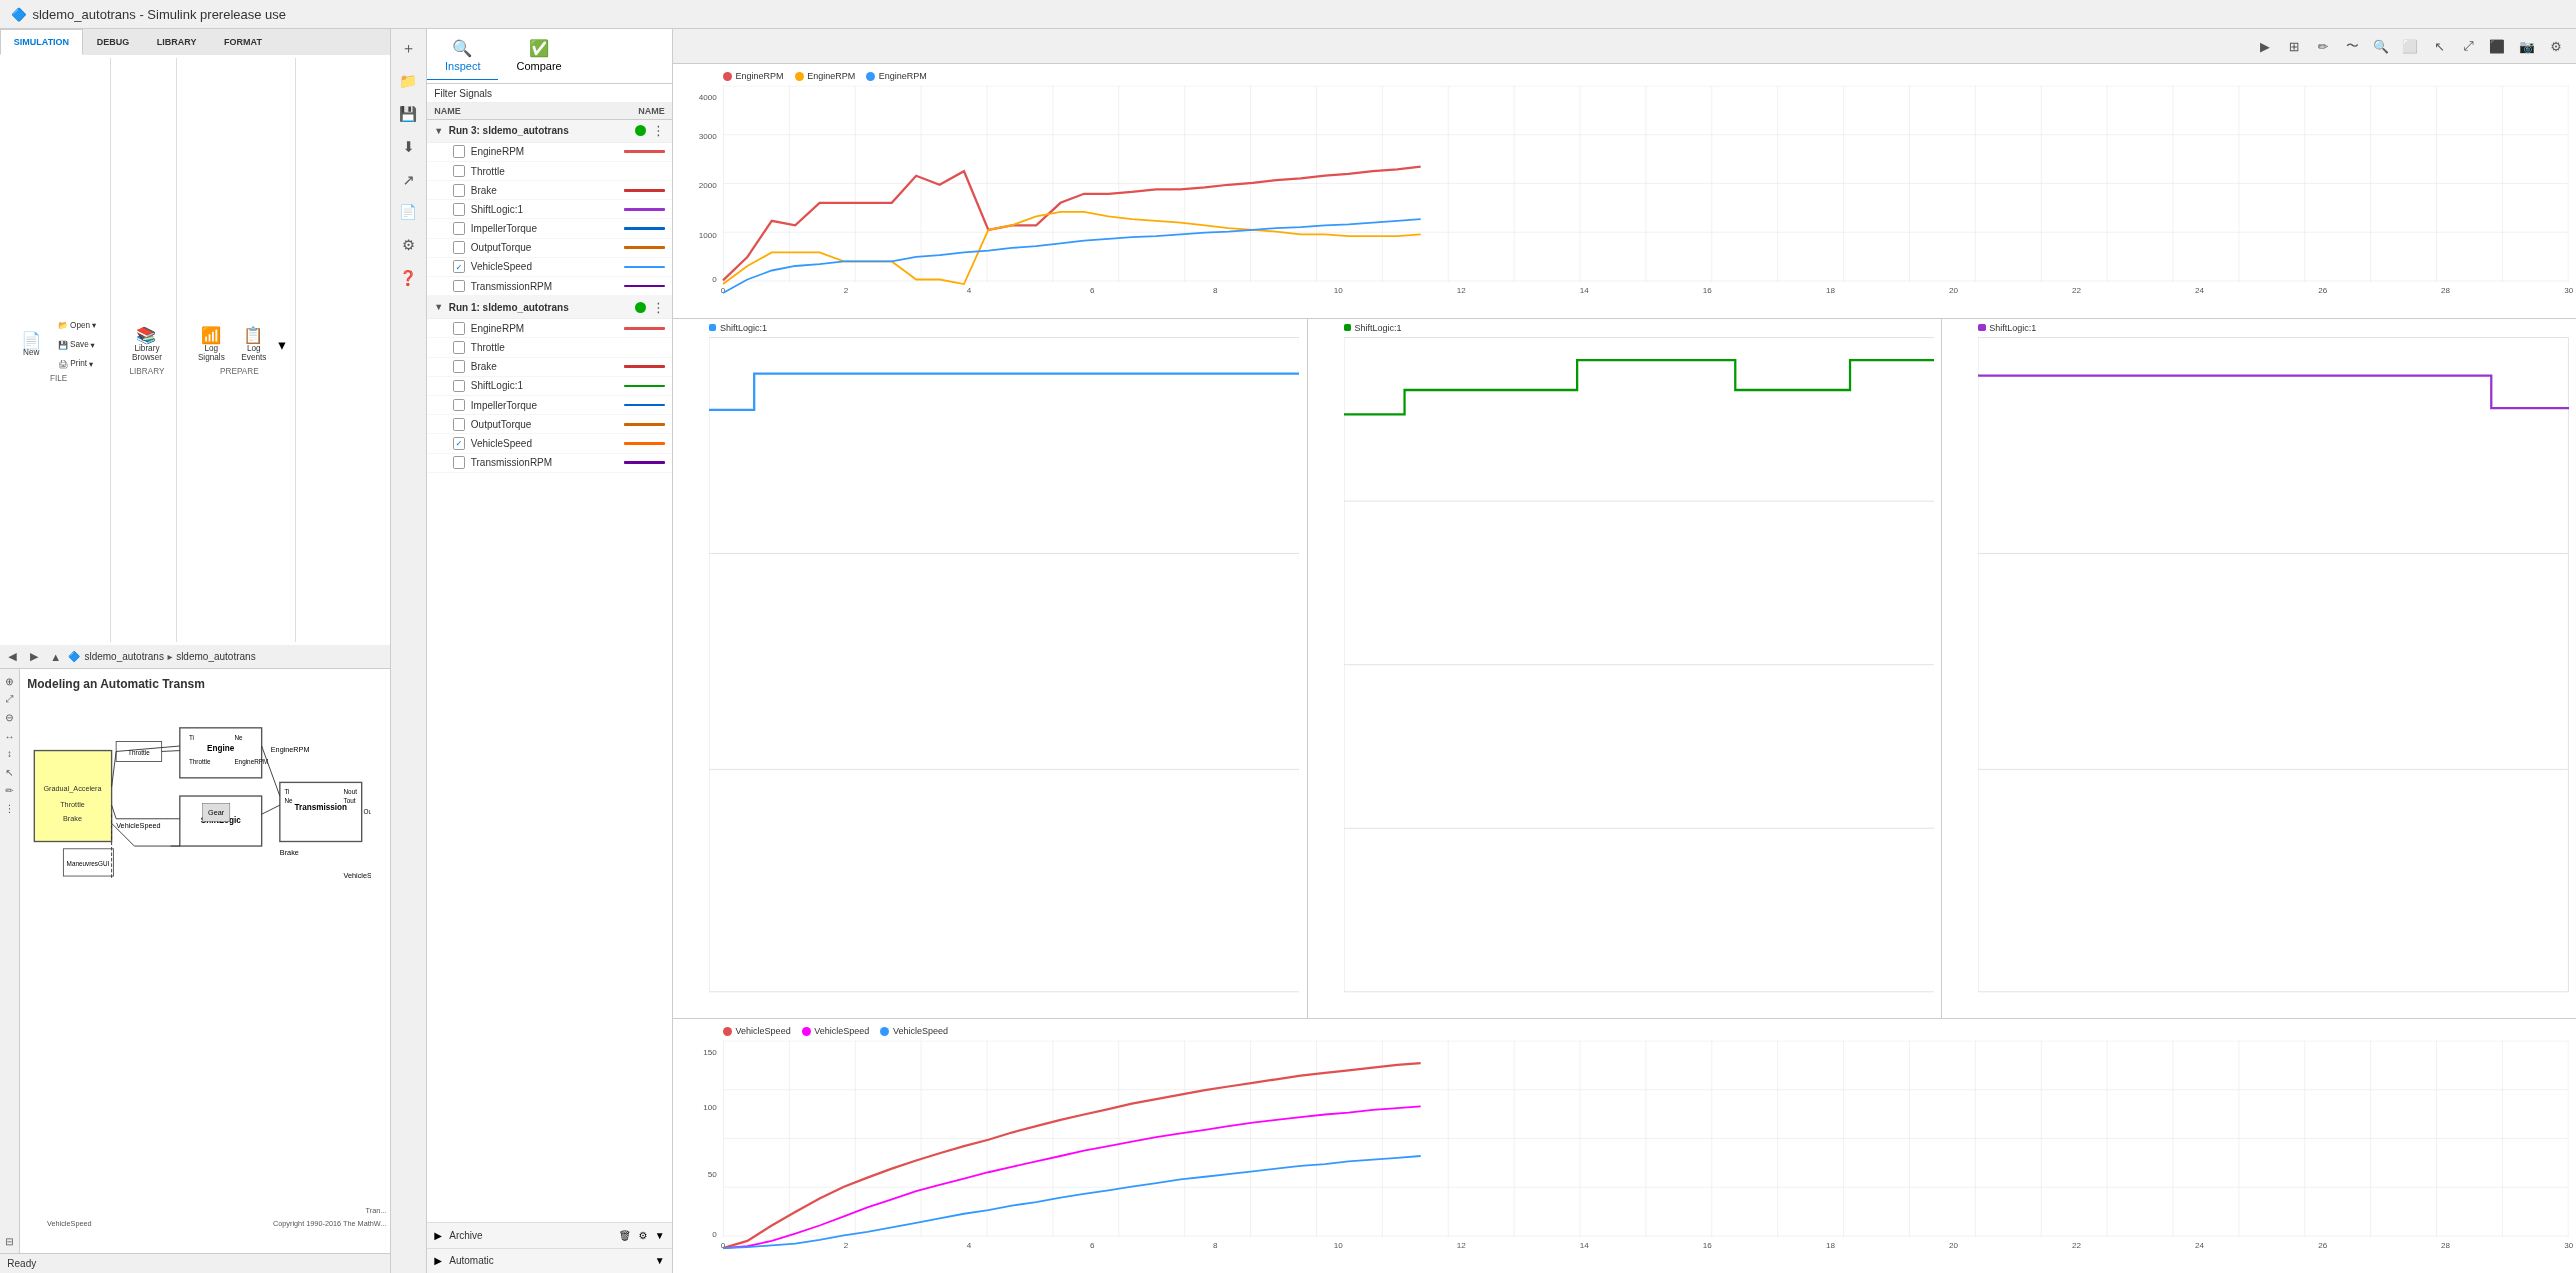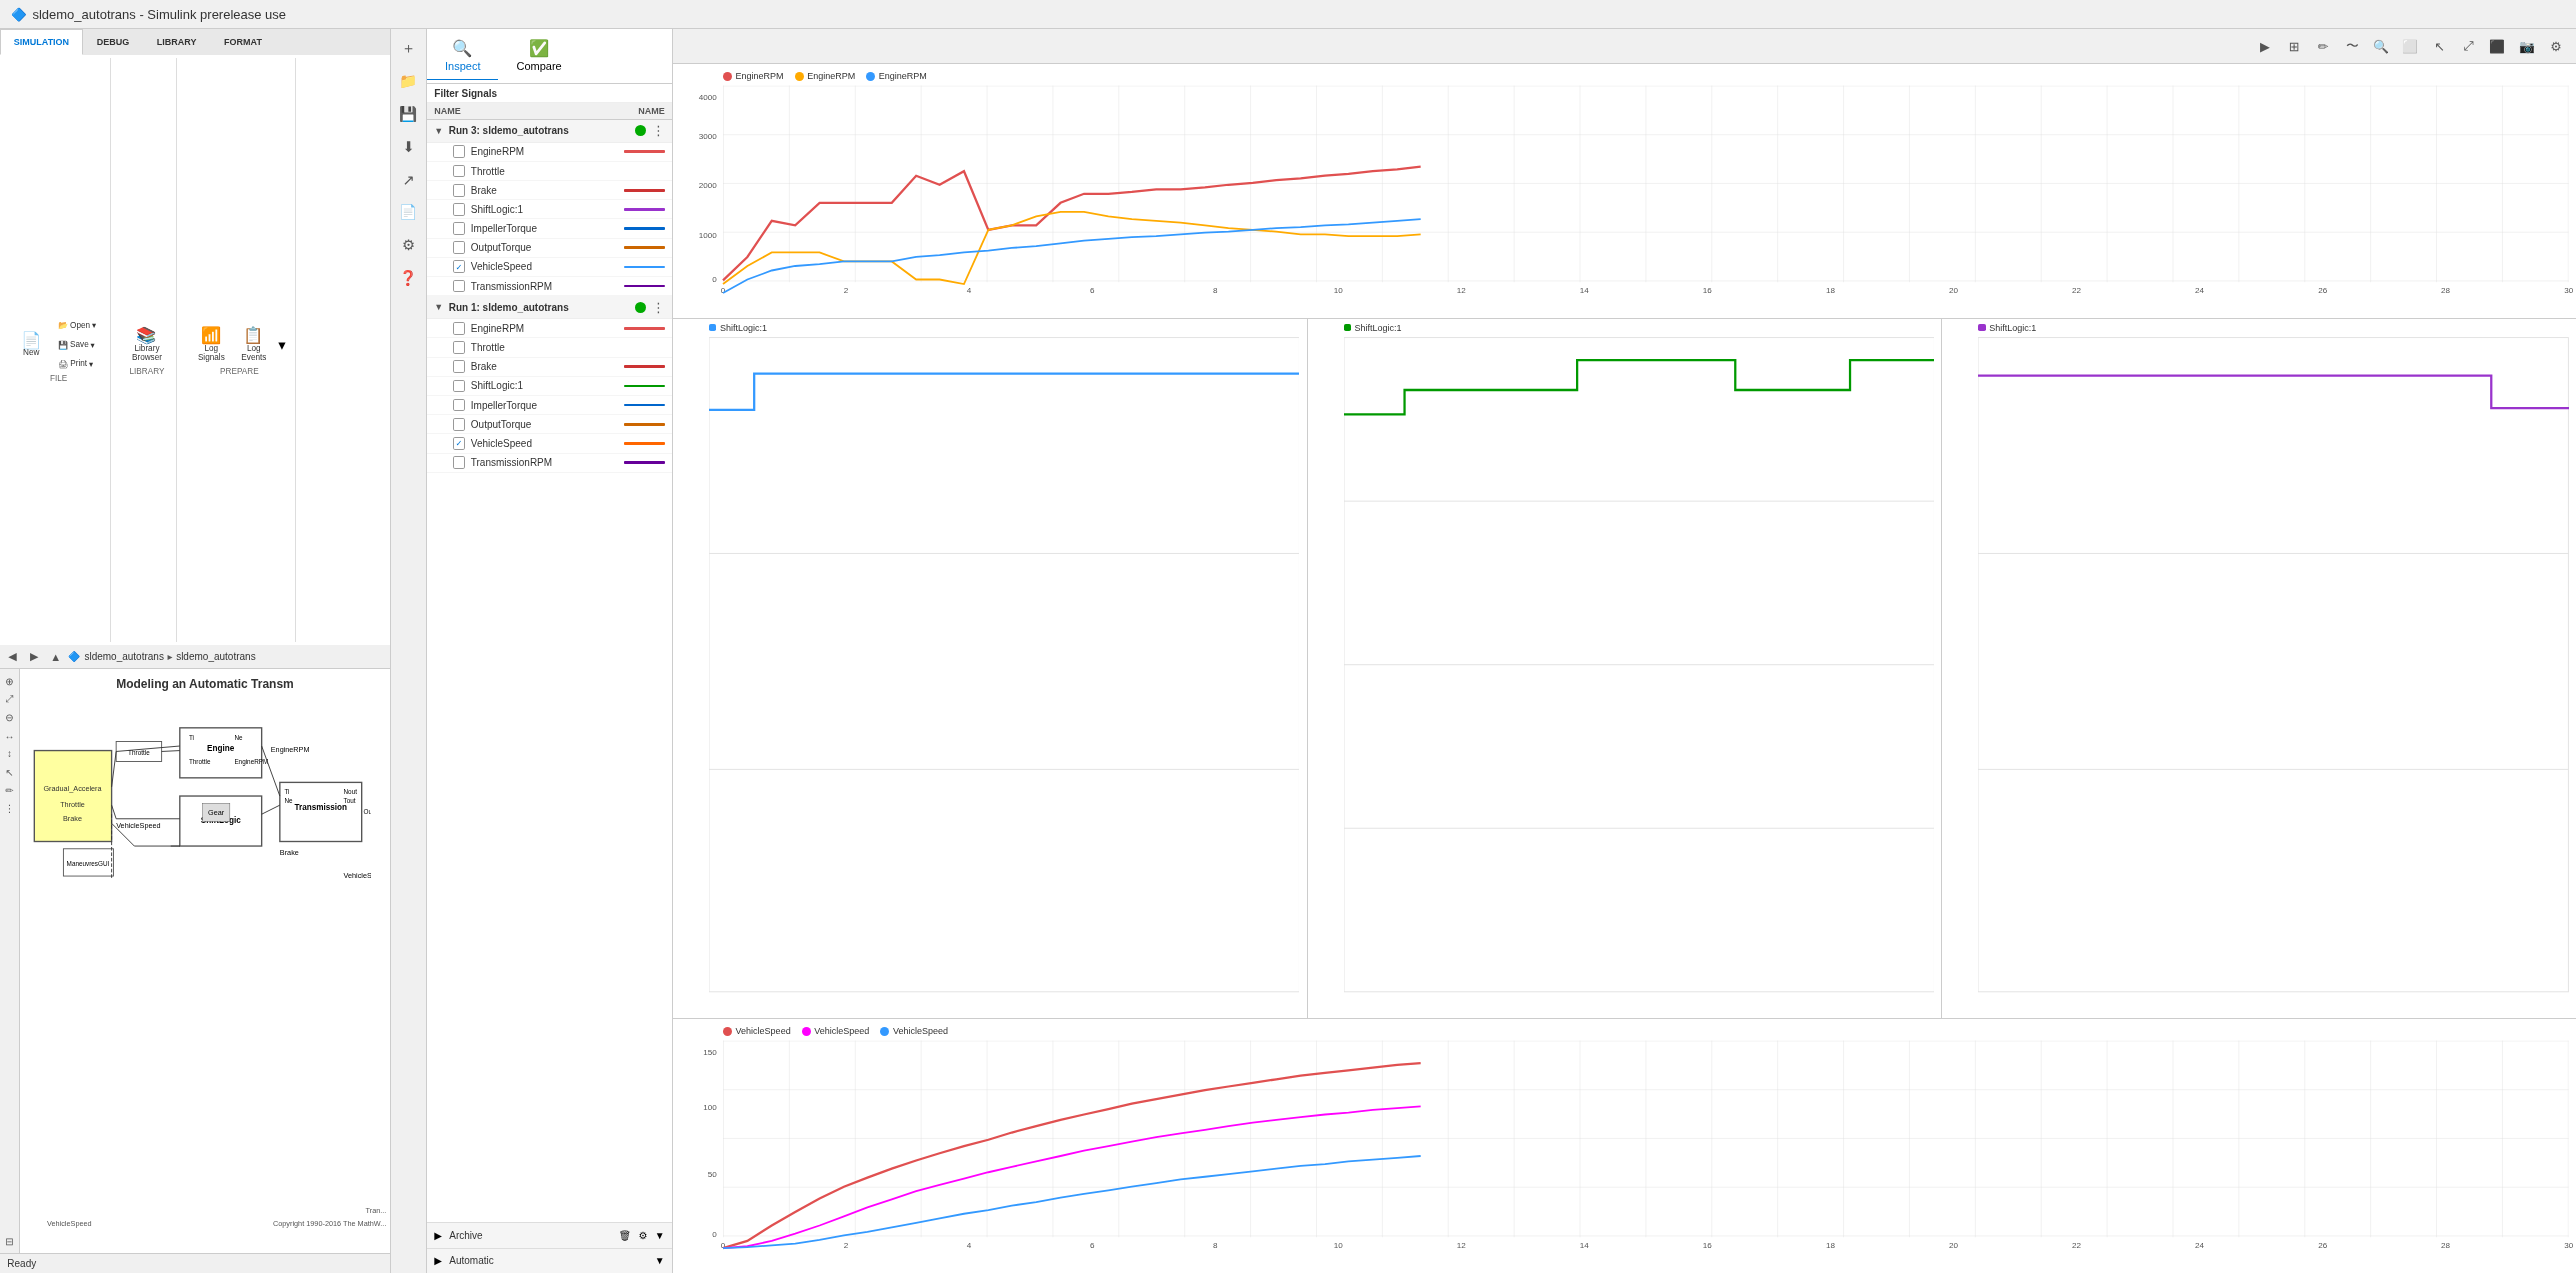--- a/index.html
+++ b/index.html
@@ -113,21 +113,21 @@
     .canvas-area {
       flex: 1;
       background: white;
       position: relative;
       overflow: hidden;
     }
 
     .canvas-title {
       font-size: 12px;
       font-weight: bold;
-      text-align: center;
+      text-align: left;
       padding: 7.3px;
       color: #333;
     }
 
     .status-bar {
       height: 20px;
       background: #f0f0f0;
       border-top: 0.9px solid #ccc;
       display: flex;
       align-items: center;
@@ -171,21 +171,20 @@
 
     .inspector-tab .tab-icon { font-size: 16.4px; }
     .inspector-tab .tab-label { font-size: 11px; }
 
     .filter-bar {
       padding: 3.6px 7.3px;
       background: white;
       border-bottom: 0.9px solid #eee;
       font-size: 10px;
       color: #333;
-      font-weight: bold;
     }
 
     .signal-table {
       flex: 1;
       overflow-y: auto;
       background: white;
     }
 
     .signal-table-header {
       display: flex;

